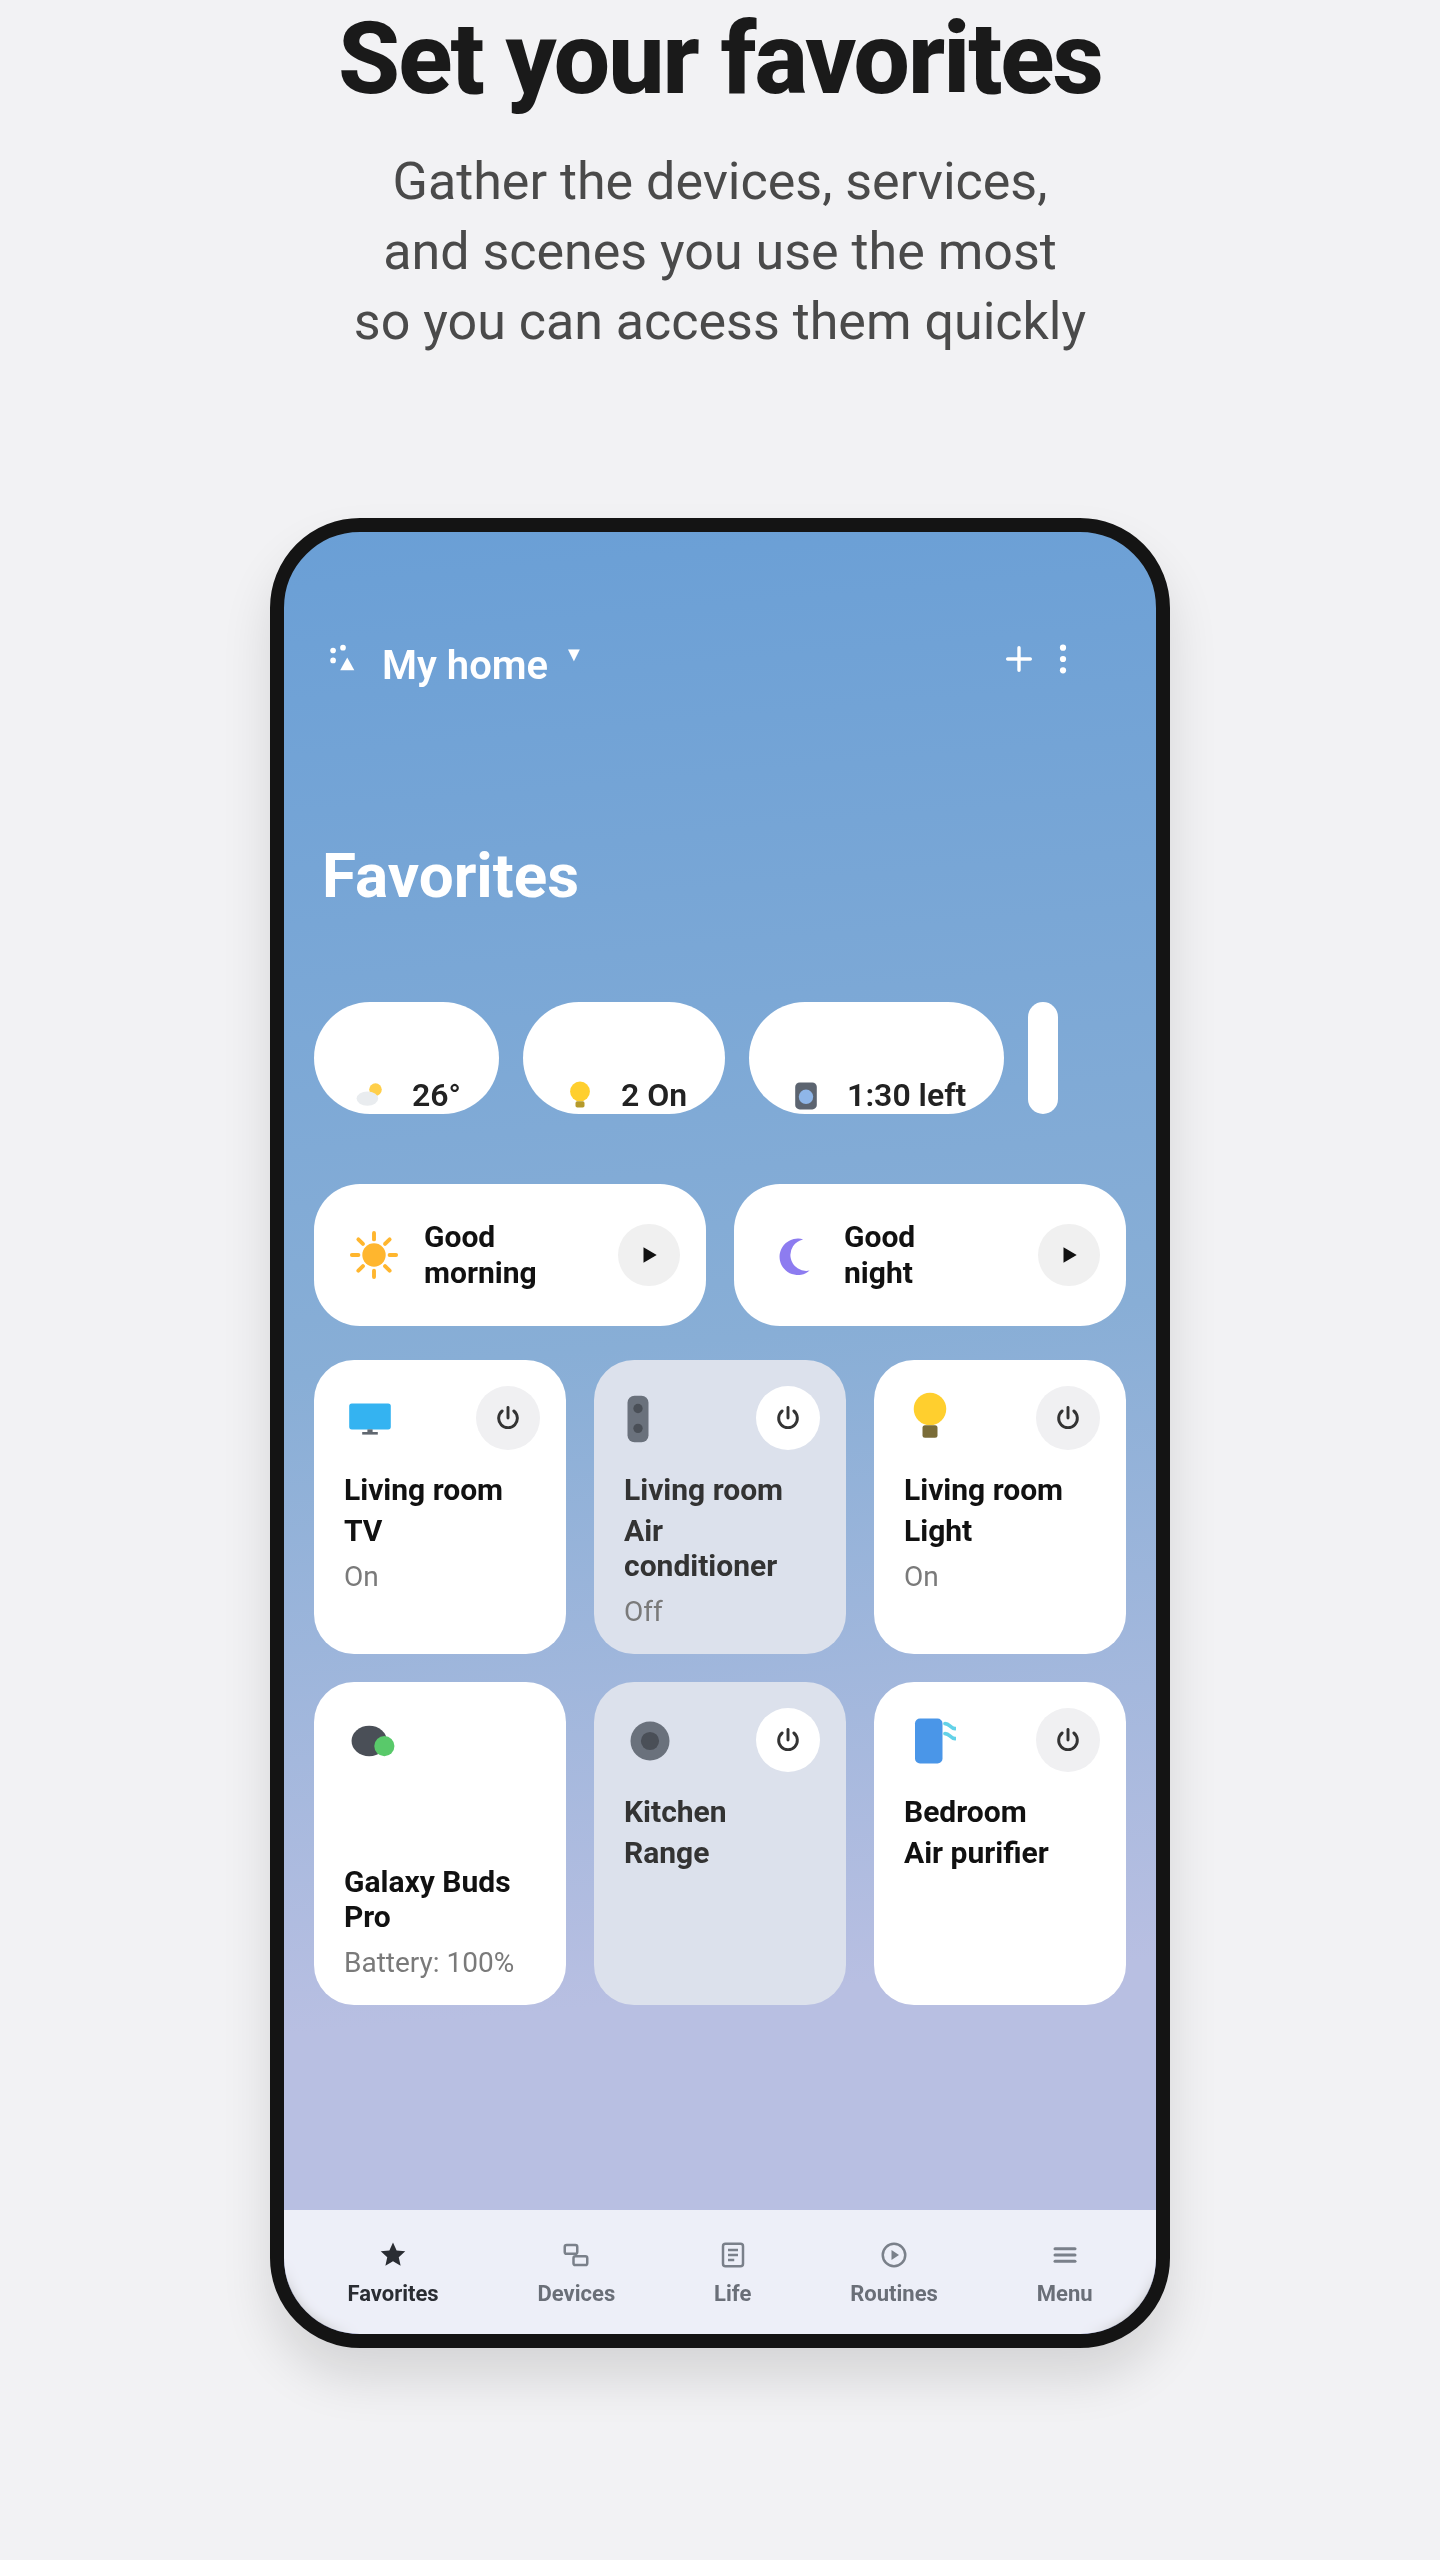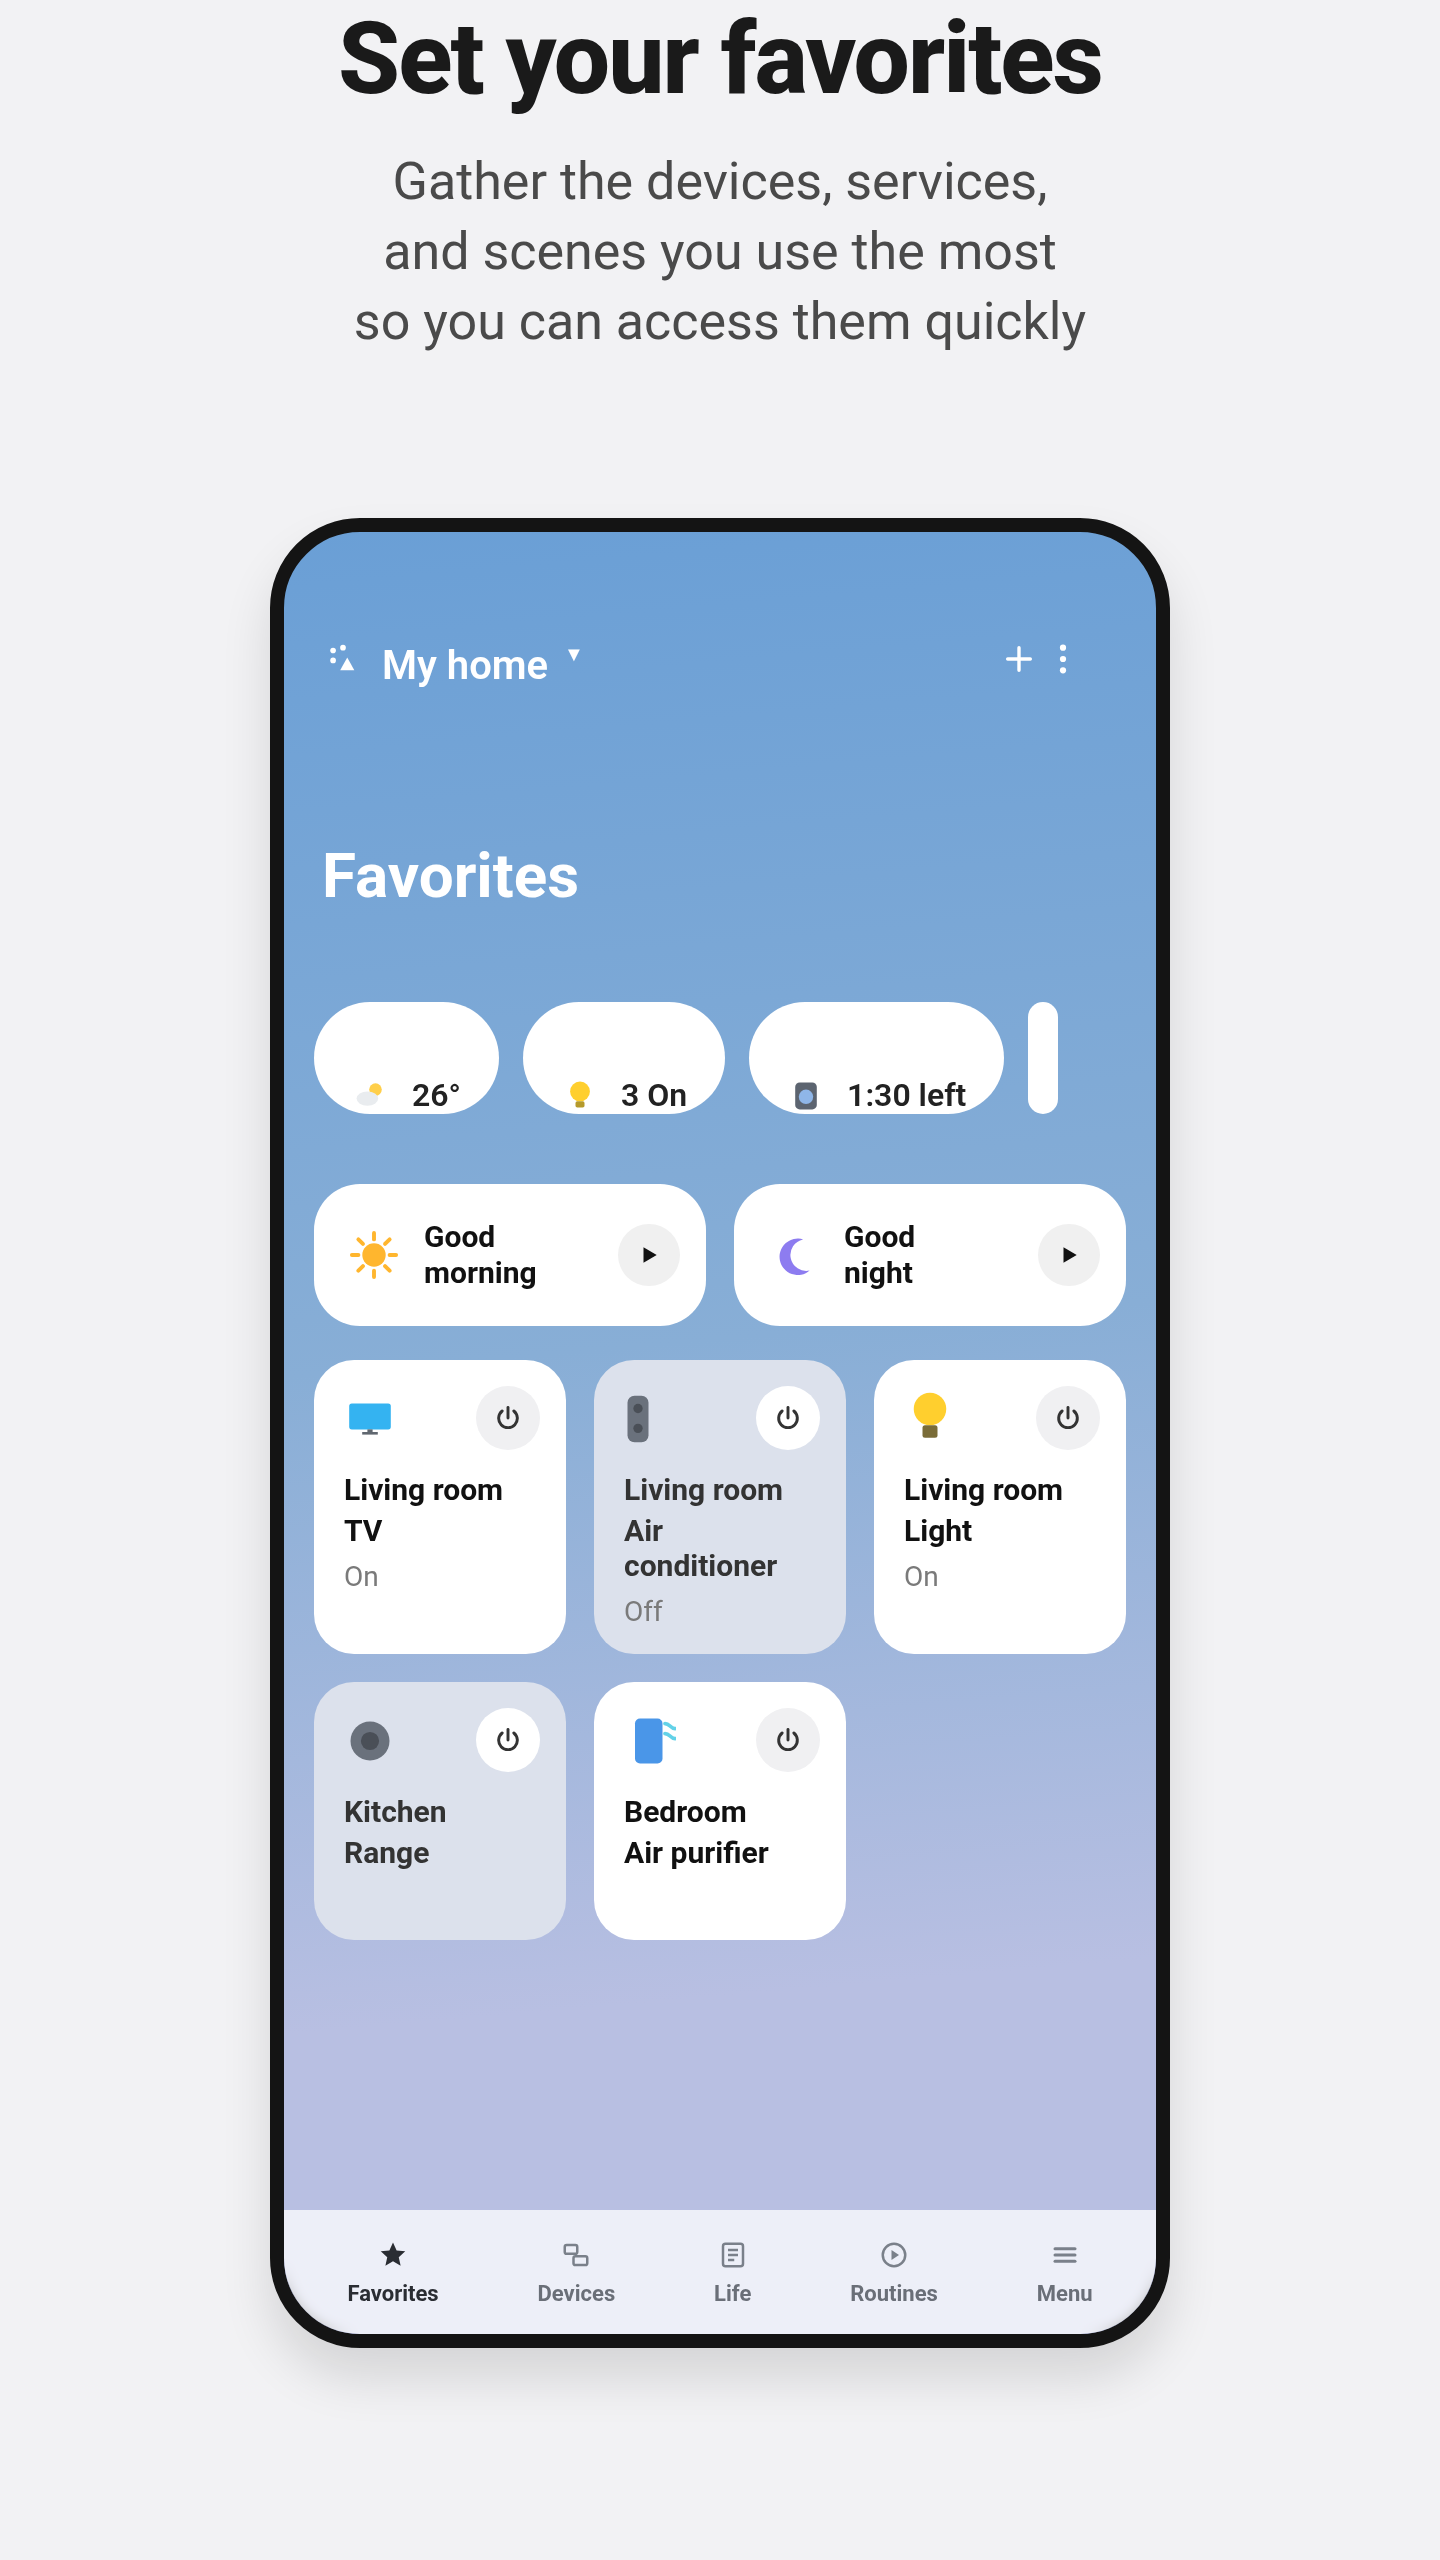--- a/index.html
+++ b/index.html
@@ -216,21 +216,21 @@
           </span>
           <span>26°</span>
         </div>
         <div class="pill">
           <span class="ic">
             <svg width="36" height="36" viewBox="0 0 40 40">
               <circle cx="20" cy="16" r="11" fill="#ffcf2e"></circle>
               <rect x="15" y="27" width="10" height="7" rx="2" fill="#b59a2b"></rect>
             </svg>
           </span>
-          <span>3 On</span>
+          <span>2 On</span>
         </div>
         <div class="pill">
           <span class="ic">
             <svg width="36" height="36" viewBox="0 0 40 40">
               <rect x="8" y="6" width="24" height="30" rx="5" fill="#5c6470"></rect>
               <circle cx="20" cy="22" r="8" fill="#8fb6e8"></circle>
             </svg>
           </span>
           <span>1:30 left</span>
         </div>
@@ -321,20 +321,30 @@
           <div class="power">
             <svg width="28" height="28" viewBox="0 0 24 24">
               <path d="M12 3v9" stroke="#333" stroke-width="2.5" stroke-linecap="round"></path>
               <path d="M7 6a8 8 0 1 0 10 0" stroke="#333" stroke-width="2.5" fill="none" stroke-linecap="round"></path>
             </svg>
           </div>
           <div class="room">Living room</div>
           <div class="dev">Light</div>
           <div class="stat">On</div>
         </div>
+        <div class="card buds">
+          <div class="cic">
+            <svg width="58" height="52" viewBox="0 0 46 40">
+              <ellipse cx="20" cy="20" rx="14" ry="12" fill="#4a4f57"></ellipse>
+              <circle cx="32" cy="24" r="8" fill="#59c96a"></circle>
+            </svg>
+          </div>
+          <div class="dev">Galaxy Buds Pro</div>
+          <div class="stat">Battery: 100%</div>
+        </div>
         <div class="card off">
           <div class="cic">
             <svg width="52" height="52" viewBox="0 0 40 40">
               <circle cx="20" cy="20" r="15" fill="#6a717c"></circle>
               <circle cx="20" cy="20" r="7" fill="#4a4f57"></circle>
             </svg>
           </div>
           <div class="power">
             <svg width="28" height="28" viewBox="0 0 24 24">
               <path d="M12 3v9" stroke="#333" stroke-width="2.5" stroke-linecap="round"></path>

